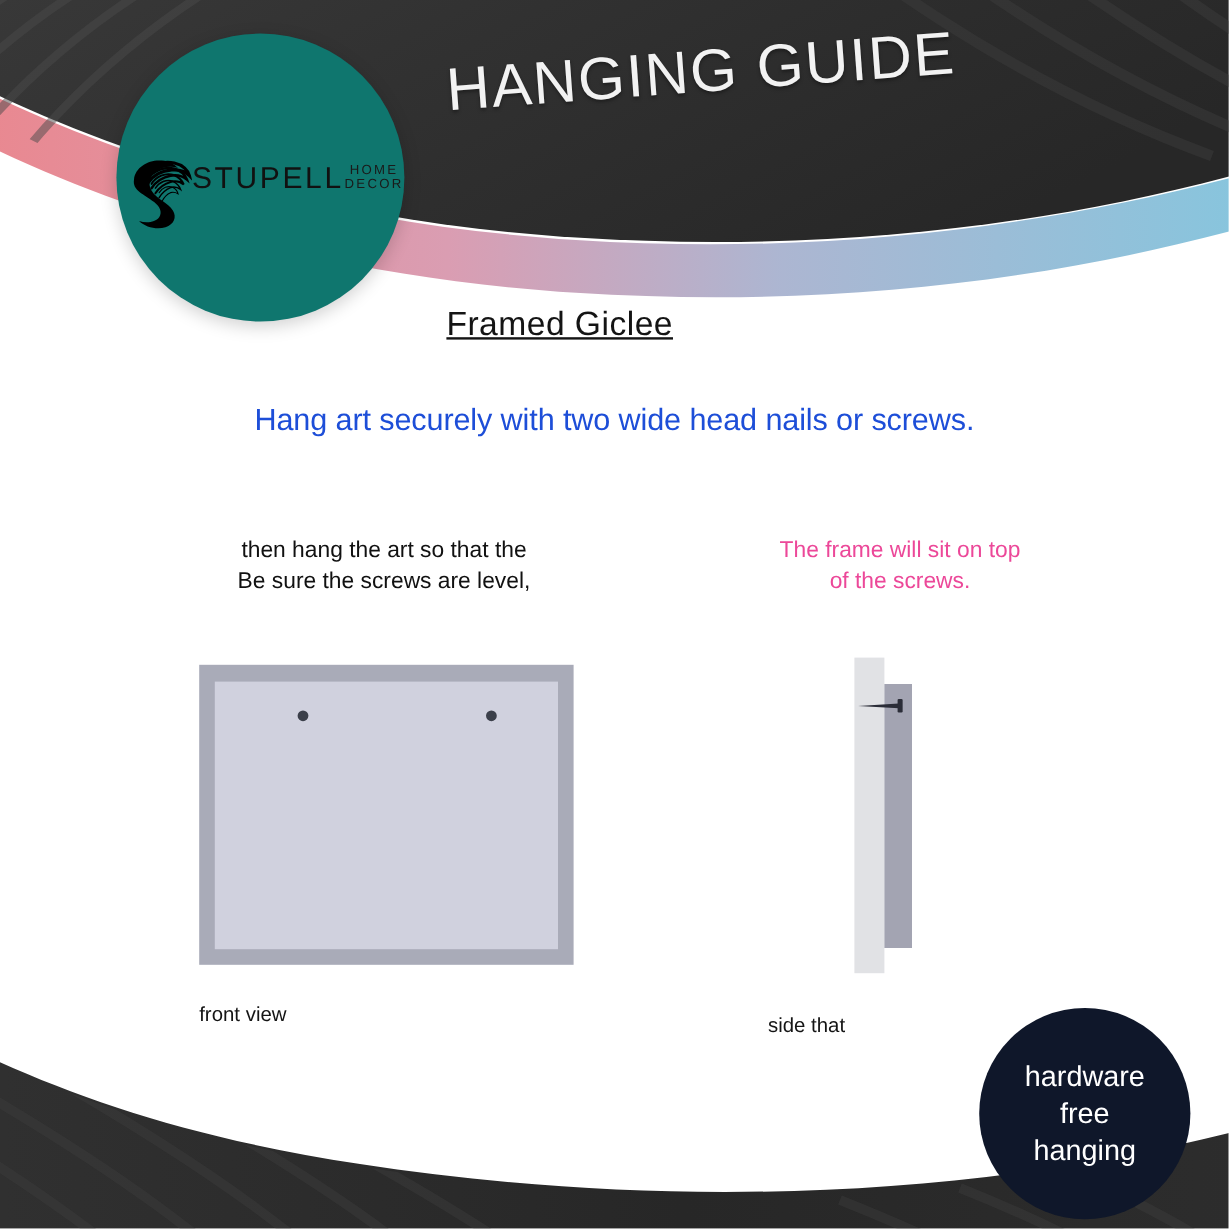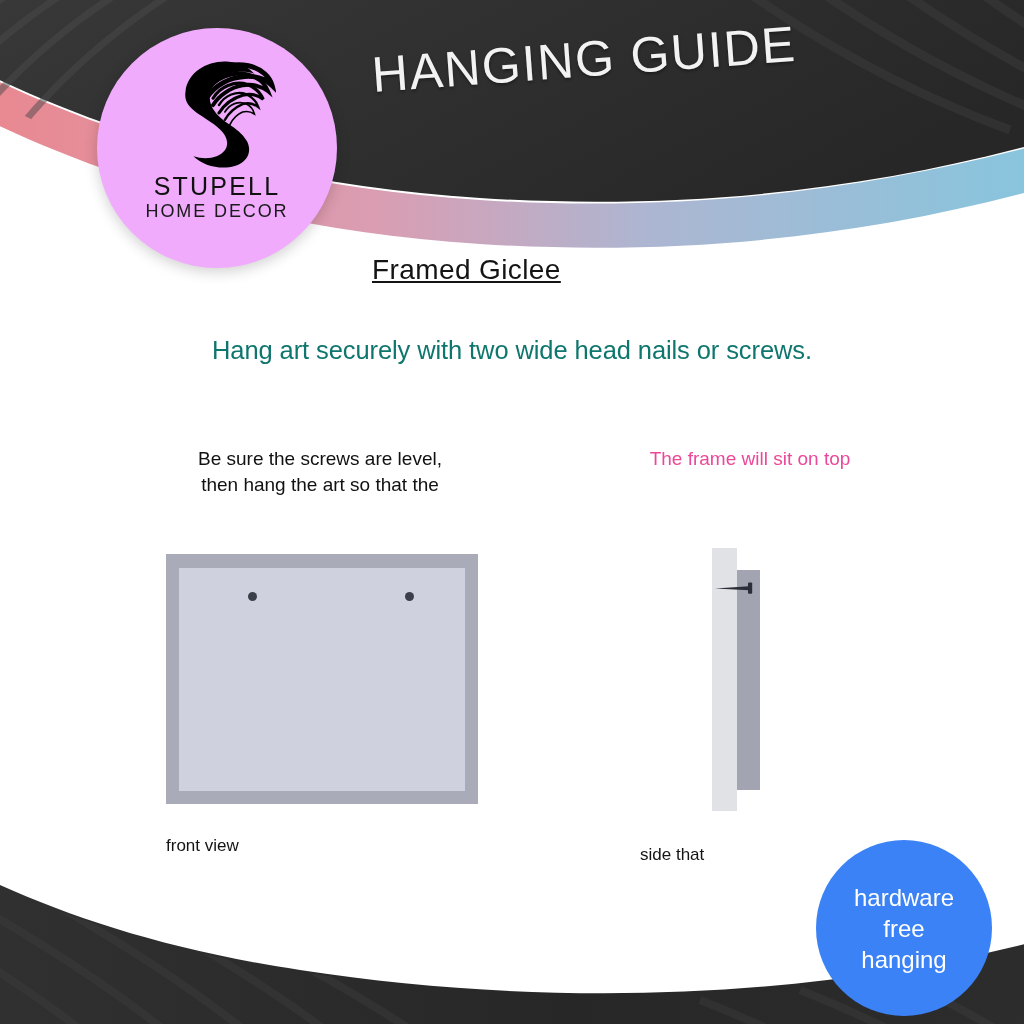--- a/index.html
+++ b/index.html
@@ -31,43 +31,44 @@
   }
 
   
   .logo-badge {
     position: absolute;
     left: 97px;
     top: 28px;
     width: 240px;
     height: 240px;
     border-radius: 50%;
-    background: #f0abfc;
+    background: #0f766e;
     box-shadow: 0 4px 14px rgba(0,0,0,0.18);
     display: flex;
-    flex-direction: column;
+    flex-direction: row;
     align-items: center;
     justify-content: flex-start;
+    text-align: center;
   }
   .logo-mark {
     margin-top: 24px;
     width: 118px;
     height: 118px;
   }
   .logo-wordmark {
     font-family: "Liberation Sans", sans-serif;
     font-size: 25px;
     letter-spacing: 2.2px;
     color: #111111;
     font-weight: 400;
     margin-top: 2px;
   }
   .logo-subwordmark {
     font-family: "Liberation Sans", sans-serif;
-    font-size: 18px;
+    font-size: 11px;
     letter-spacing: 1.9px;
     color: #1a1a1a;
     font-weight: 400;
     margin-top: 0;
   }
 
   
   .header-title {
     position: absolute;
     left: 372px;
@@ -97,21 +98,21 @@
 
   
   .main-instruction {
     position: absolute;
     left: 0;
     top: 336px;
     width: 1024px;
     text-align: center;
     font-size: 25.5px;
     font-weight: 400;
-    color: #0f766e;
+    color: #1d4ed8;
     letter-spacing: -0.1px;
   }
 
   
   .caption-left {
     position: absolute;
     left: 164px;
     top: 446px;
     width: 312px;
     text-align: center;
@@ -208,21 +209,21 @@
   }
 
   
   .hardware-badge {
     position: absolute;
     left: 816px;
     top: 840px;
     width: 176px;
     height: 176px;
     border-radius: 50%;
-    background: #3b82f6;
+    background: #0f172a;
     display: flex;
     flex-direction: column;
     align-items: center;
     justify-content: center;
     color: #ffffff;
     font-size: 24px;
     line-height: 31px;
     text-align: left;
   }
 </style>
@@ -323,26 +324,27 @@
     </svg>
     <div class="logo-wordmark">STUPELL</div>
     <div class="logo-subwordmark">HOME DECOR</div>
   </div>
 
   <div class="product-type">Framed Giclee</div>
 
   <div class="main-instruction">Hang art securely with two wide head nails or screws.</div>
 
   <div class="caption-left">
+    <div>then hang the art so that the</div>
     <div>Be sure the screws are level,</div>
-    <div>then hang the art so that the</div>
   </div>
 
   <div class="caption-right">
     <div>The frame will sit on top</div>
+    <div>of the screws.</div>
   </div>
 
   <div class="front-view">
     <div class="front-view-inner">
       <div class="screw-dot left"></div>
       <div class="screw-dot right"></div>
     </div>
   </div>
   <div class="view-label front">front view</div>
 

